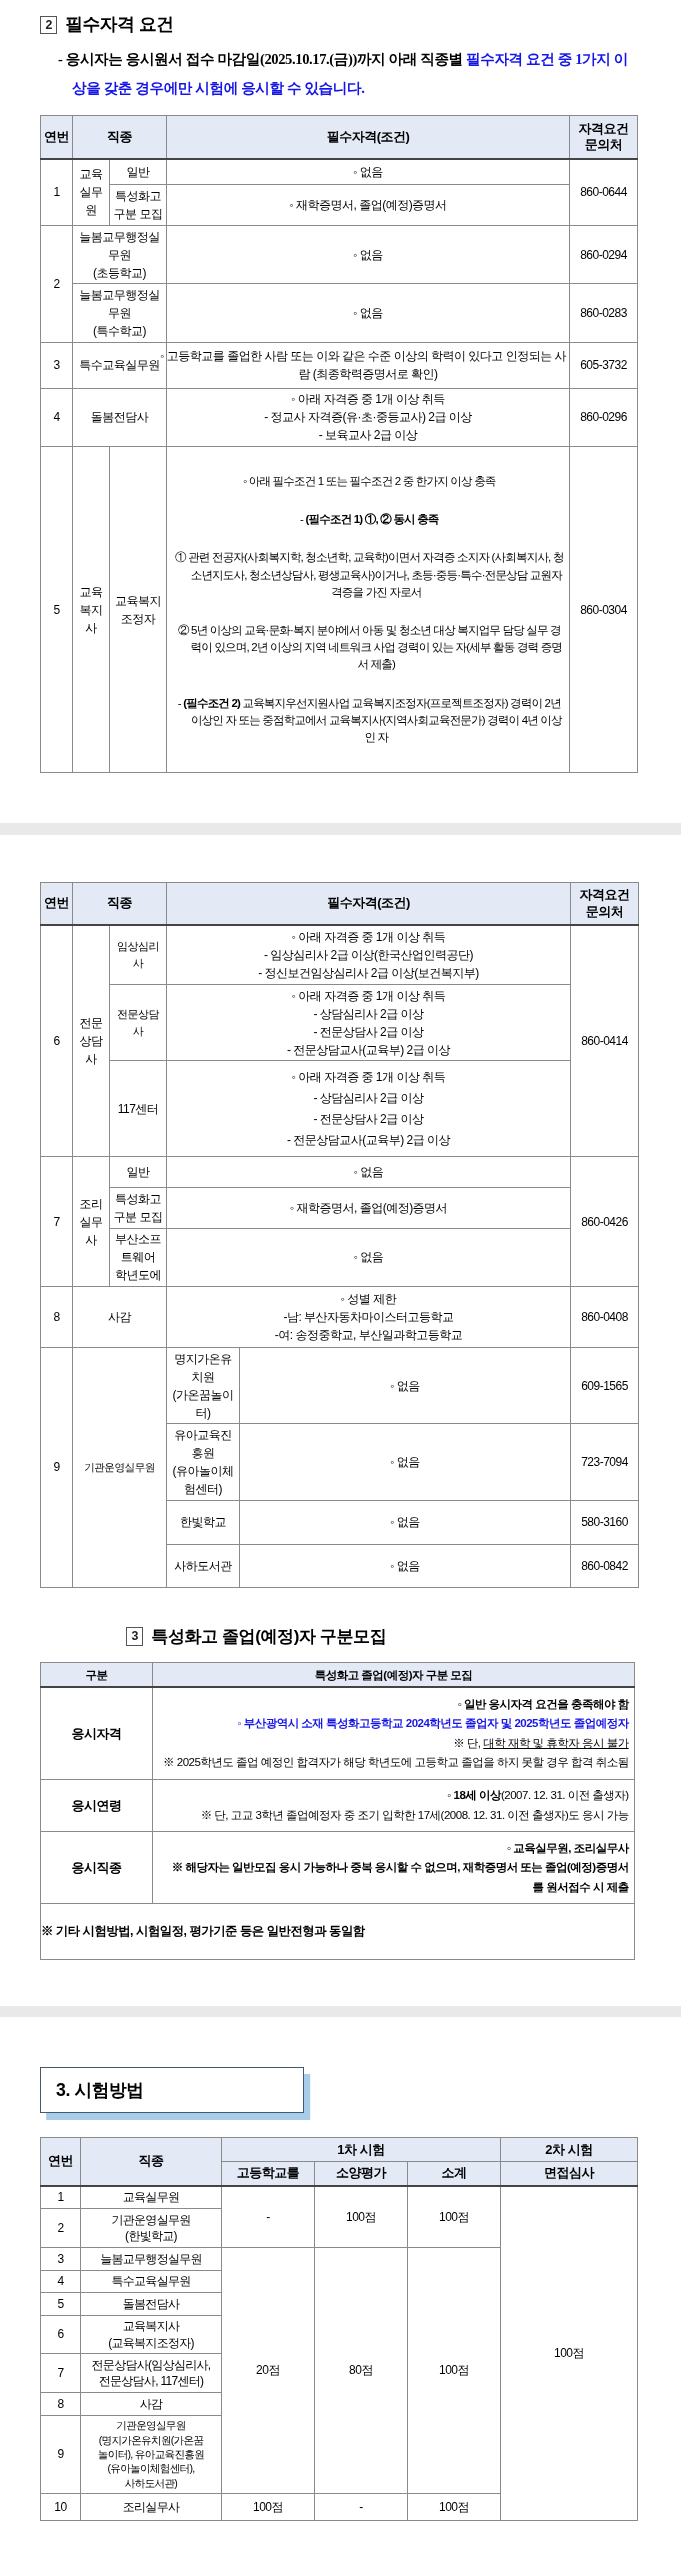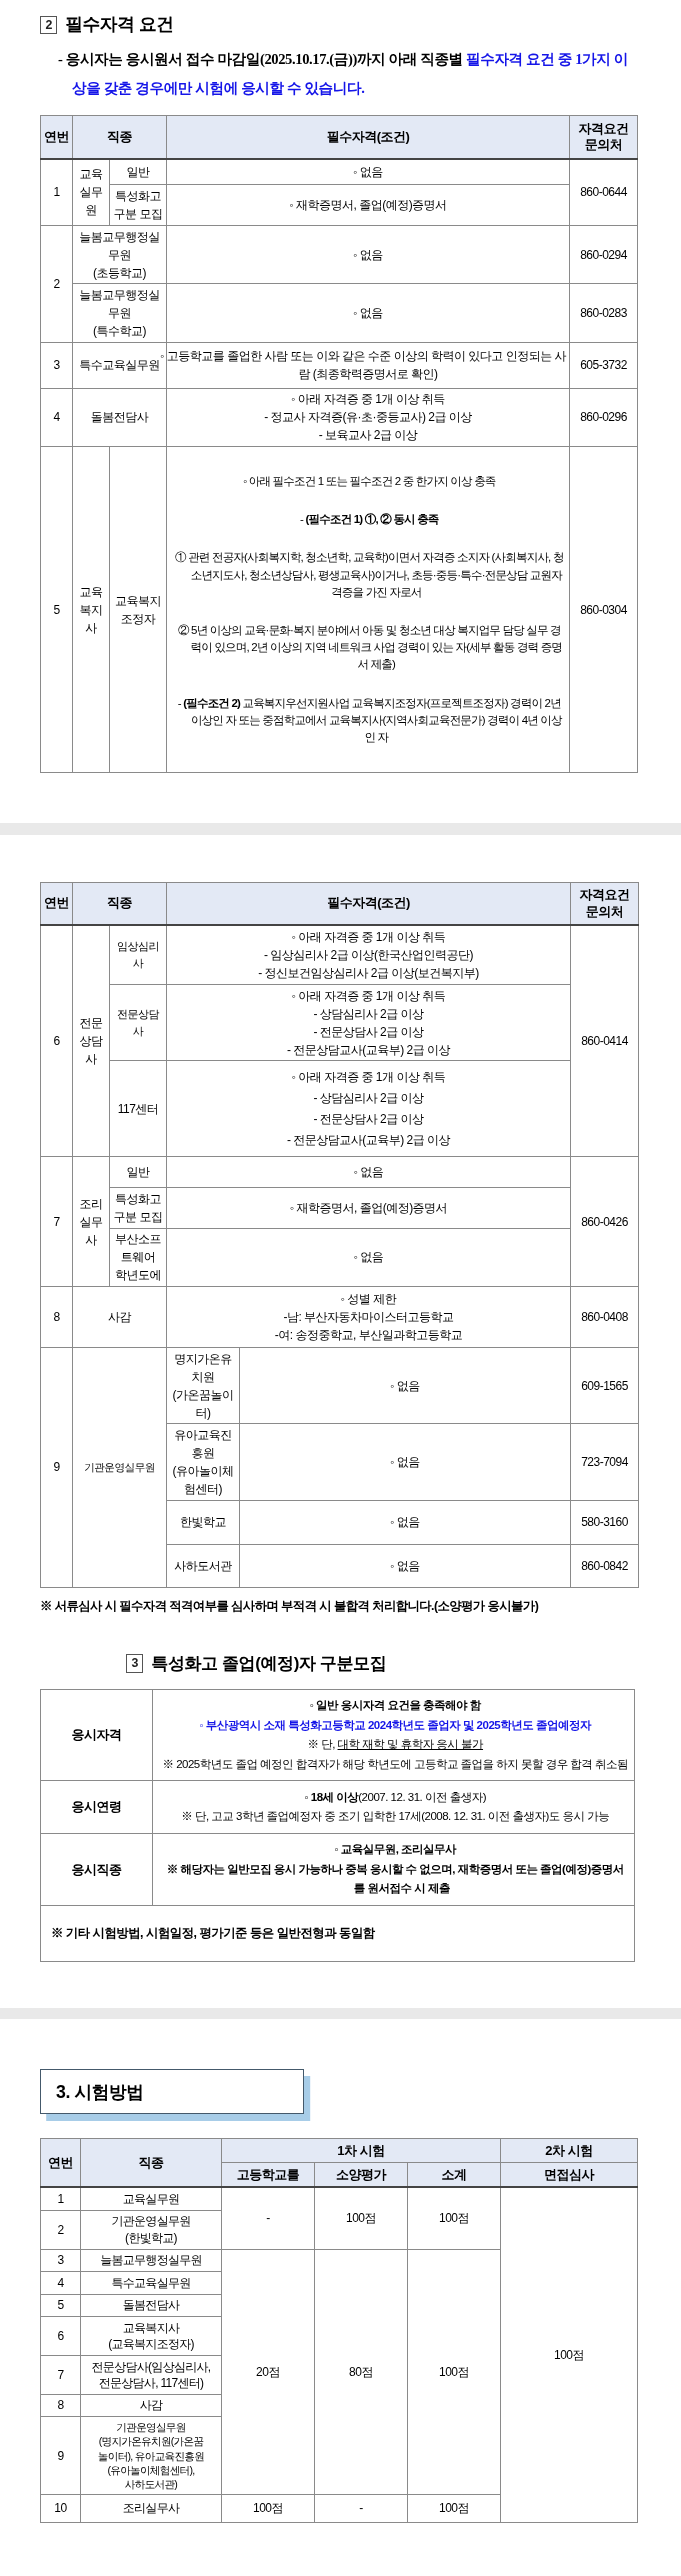--- a/index.html
+++ b/index.html
@@ -24,23 +24,23 @@
   .job{white-space:pre-line;letter-spacing:-0.9px;}
   .contact{letter-spacing:0;font-size:12px;}
   .r5line{padding-left:14px;text-indent:-14px;margin:1.8px 0;}
   #t1{margin-top:13.3px;} #t2{margin-top:47px;} 
   #t1 .h24{height:21px}.h33{height:29px}.h32{height:28px}.h31{height:27.4px}.h46{height:41px}.h56{height:50px}.h30{height:26.5px}.h34{height:30px}.h63{height:56px}.h44{height:39px}
   #noteq{font-size:12.4px;font-weight:bold;letter-spacing:-0.6px;margin:9.7px 0 0 40px;}
   #sec3h{margin:37px 0 0 126px;font-size:17px;}
   #t3{margin-top:14px;}
   #t3 td{font-size:11.5px;}
   #t3 .lbl{font-weight:bold;font-size:13px;}
-  #t3 .content{text-align:center;padding:6.2px 5.3px 6.2px 8.8px;line-height:1.7;}
+  #t3 .content{text-align:right;padding:6.2px 5.3px 6.2px 8.8px;line-height:1.7;}
   #t3 .content div{padding-left:13.3px;text-indent:-13.3px;}
-  #t3 .foot{height:51px;text-align:left;font-weight:bold;font-size:12.4px;padding-left:10px;}
+  #t3 .foot{height:51px;text-align:left;font-weight:bold;font-size:12.4px;padding-left:0;}
   #band2{margin-top:46px;}
   #band1{margin-top:50px;}
   .hbox{position:relative;margin-left:40px;margin-top:50px;width:247px;border:1.8px solid #44596b;background:#fff;font-size:17.7px;font-weight:bold;padding:9.7px 0 9.7px 15px;box-shadow:6.2px 7px 0 #a8cde8;letter-spacing:-0.4px;}
   #mt{margin-top:24px;}
   #mt td{line-height:1.35;padding:2.7px 1.8px;}
   #mt .job2{white-space:pre-line;letter-spacing:-0.7px;}
   #mt .sc{font-size:12px;}
 </style>
 </head>
 <body>
@@ -214,32 +214,35 @@
       <td class="contact">580-3160</td>
     </tr>
     <tr>
       <td class="job h44">사하도서관</td>
       <td class="cond">◦ 없음</td>
       <td class="contact">860-0842</td>
     </tr>
   </tbody>
     </table>
 
-  <div id="noteq">※ 서류심사 시 필수자격 적격여부를 심사하며 부적격 시 불합격 처리합니다.(소양평가 응시불가)</div>
 
   <div class="sec-h" id="sec3h">
     <span class="numbox">3</span><span>특성화고 졸업(예정)자 구분모집</span>
   </div>
 
   <table class="tbl" id="t3">
     <colgroup>
         <col style="width:112px">
         <col style="width:482px">
       </colgroup>
     <tbody>
+        <tr class="thead">
+      <td>구분</td>
+      <td>특성화고 졸업(예정)자 구분 모집</td>
+    </tr>
     <tr>
       <td class="lbl">응시자격</td>
       <td class="content">
         <div class="b">◦ 일반 응시자격 요건을 충족해야 함</div>
         <div class="b blue">◦ 부산광역시 소재 특성화고등학교 2024학년도 졸업자 및 2025학년도 졸업예정자</div>
         <div><span>※ 단, </span><span class="u">대학 재학 및 휴학자 응시 불가</span></div>
         <div>※ 2025학년도 졸업 예정인 합격자가 해당 학년도에 고등학교 졸업을 하지 못할 경우 합격 취소됨</div>
       </td>
     </tr>
     <tr>

